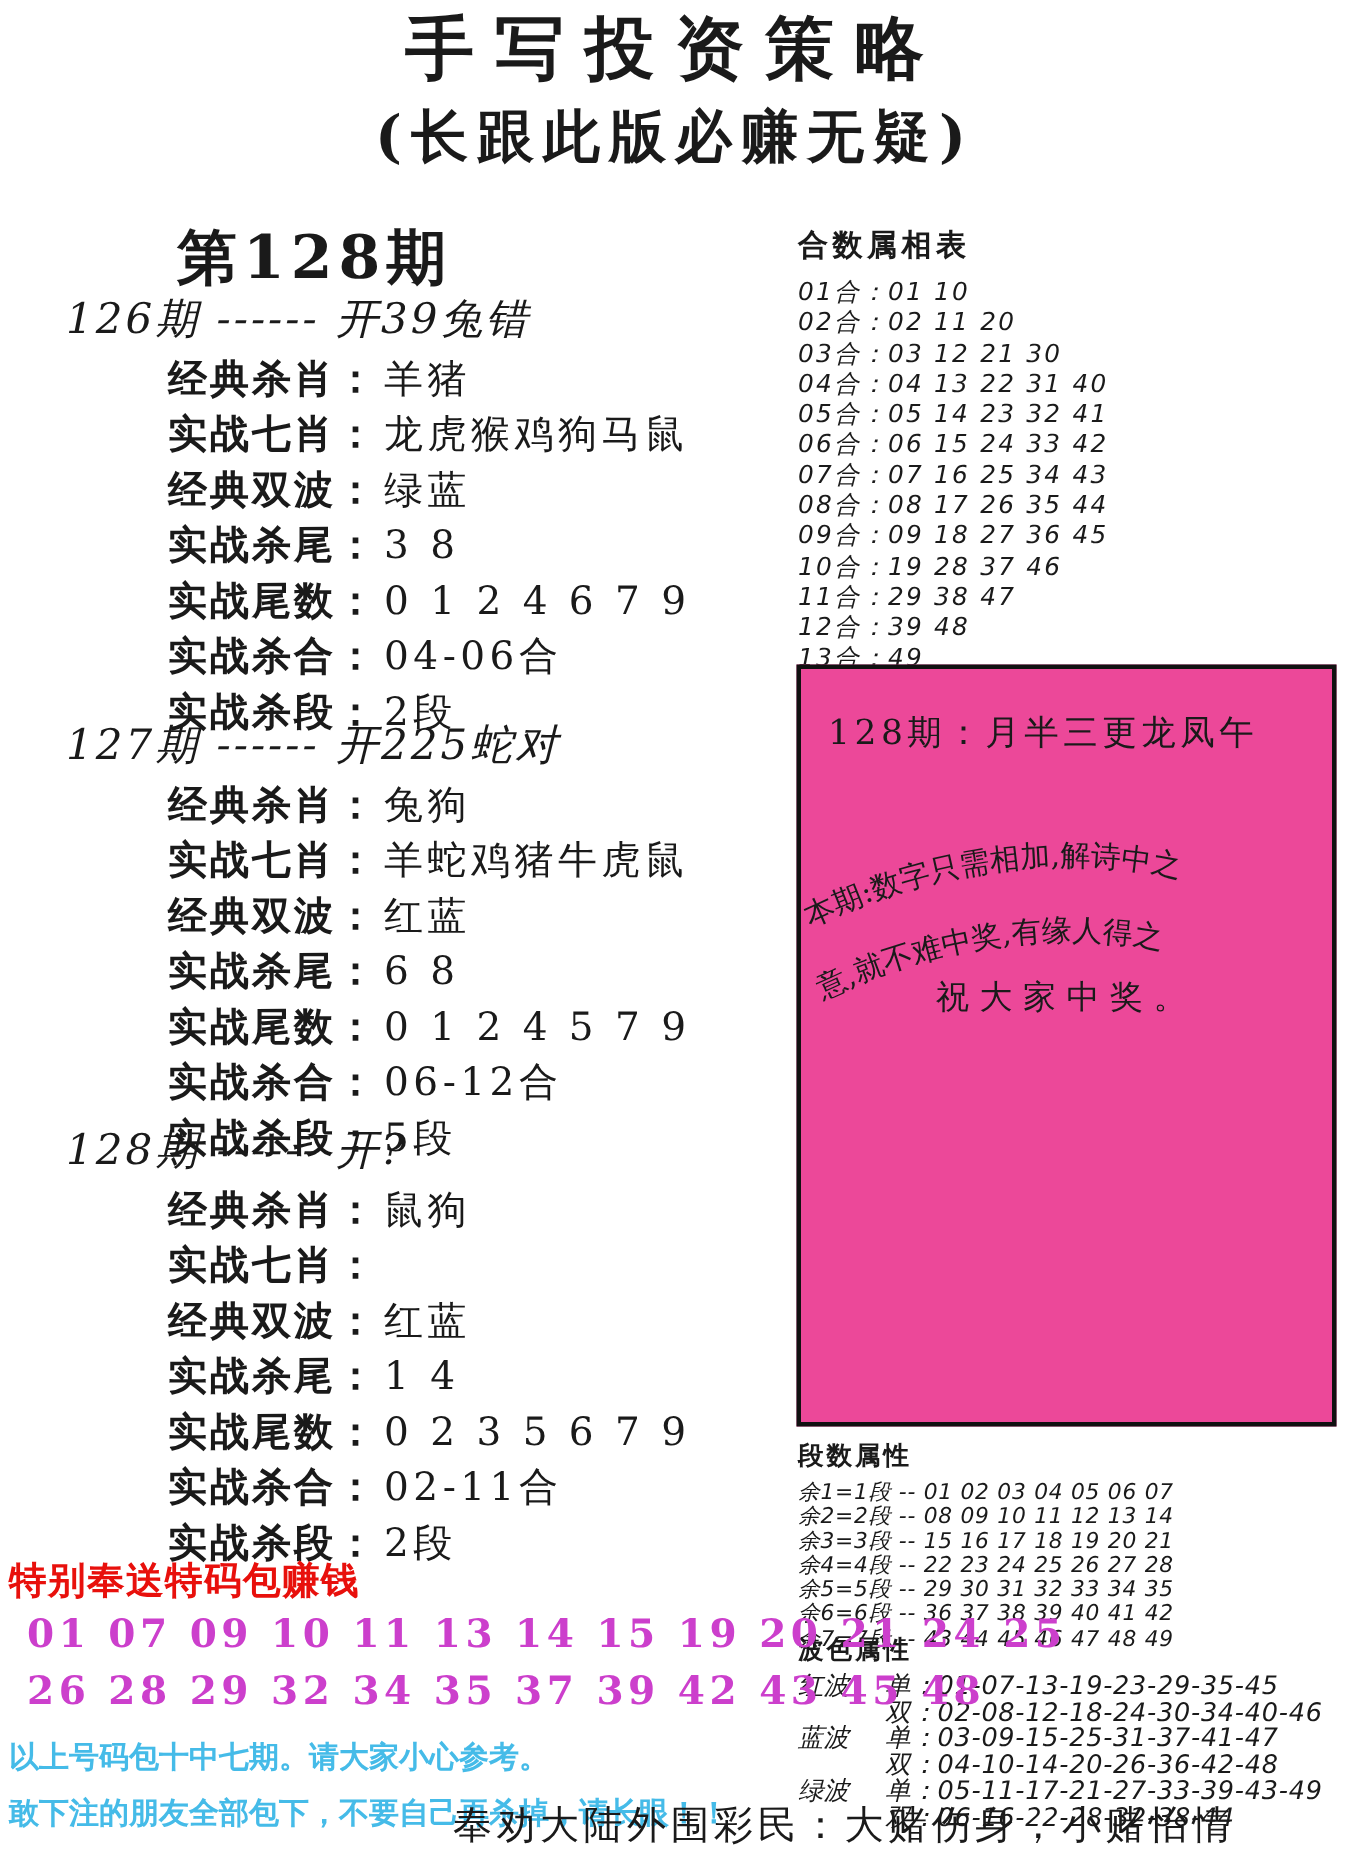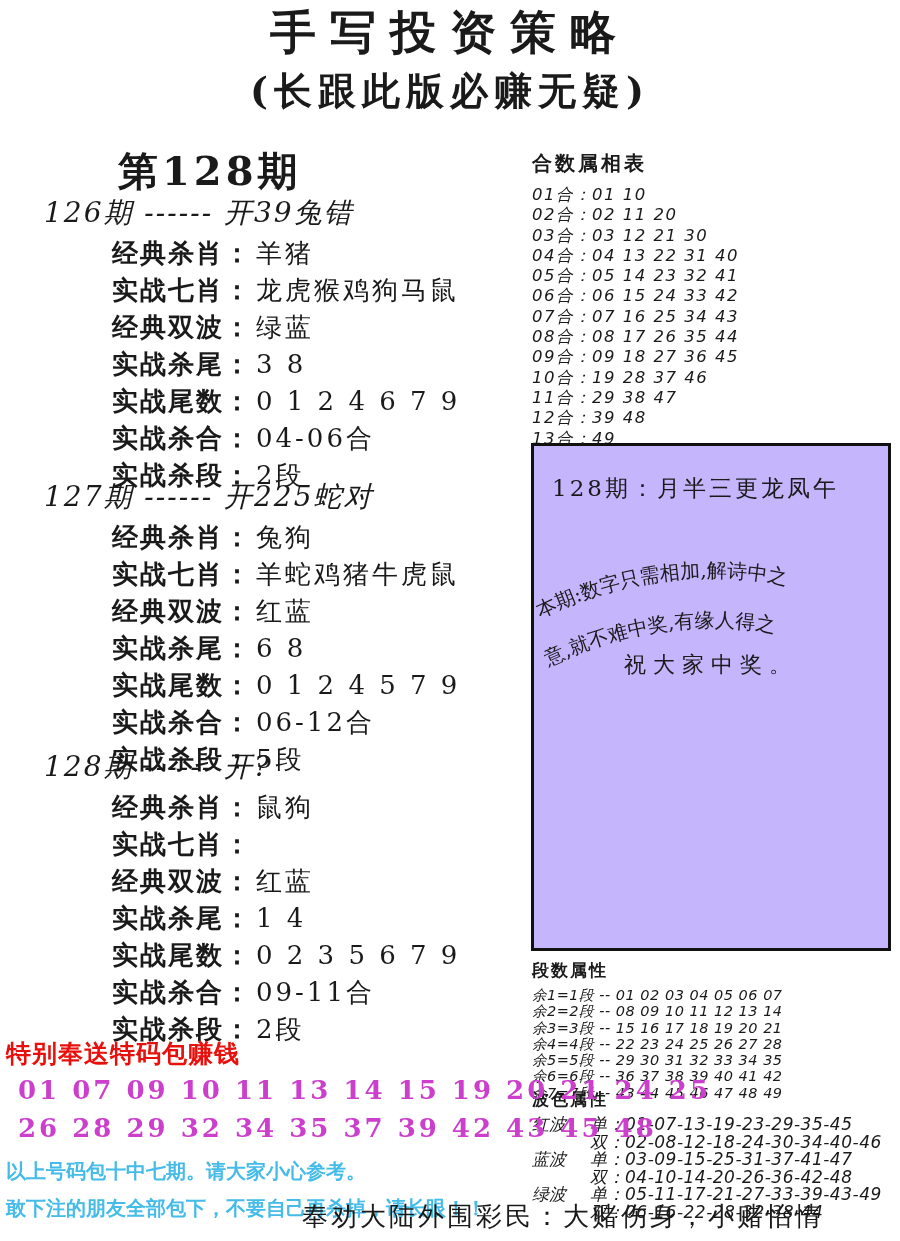--- a/index.html
+++ b/index.html
@@ -40,21 +40,21 @@
   .row .lbl { width:252px; text-align:right; font-weight:600; letter-spacing:2px;padding-left:46px; }
   .row .val { padding-left:4px; letter-spacing:3px; white-space:nowrap; }
 
   .hesu { position:absolute; left:532px; top:150px; }
   .hesu-title { font-size:20px; font-weight:bold; letter-spacing:3px; margin-bottom:8px; }
   .hesu-row { font-size:16.5px; font-style:italic; line-height:20.3px; letter-spacing:1.5px; }
 
   .poem-box {
     position:absolute; left:531px; top:443px;
     width:360px; height:508px;
-    border:3px solid #111111; background:#c4b5fd;
+    border:3px solid #111111; background:#ec4899;
   }
   .poem-headline {
     margin:27px 0 0 18px; font-size:23px; letter-spacing:3px;
     font-family:"DejaVu Serif", serif; white-space:nowrap;
   }
   .arc-svg { position:absolute; left:0; top:72px; width:354px; height:160px; }
   .arc-svg text { font-size:20px; fill:var(--ink,#1a1a1a); font-family:"DejaVu Serif", serif; }
   .blessing {
     position:absolute; top:204px; left:0; width:100%;
     text-align:center; font-size:22px; letter-spacing:7px;
@@ -186,21 +186,21 @@
       <div class="row">
           <span class="lbl">实战杀尾：</span>
           <span class="val">1 4</span>
         </div>
       <div class="row">
           <span class="lbl">实战尾数：</span>
           <span class="val">0 2 3 5 6 7 9</span>
         </div>
       <div class="row">
           <span class="lbl">实战杀合：</span>
-          <span class="val">09-11合</span>
+          <span class="val">02-11合</span>
         </div>
       <div class="row">
           <span class="lbl">实战杀段：</span>
           <span class="val">2段</span>
         </div>
     </div>
   </div>
 </div>
 
 <div class="hesu">

